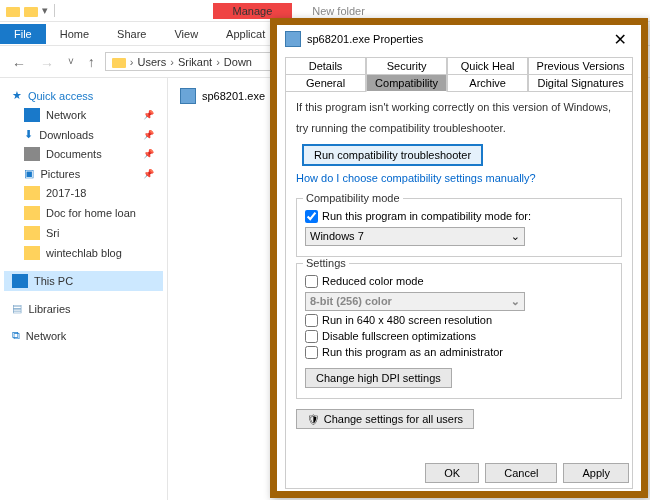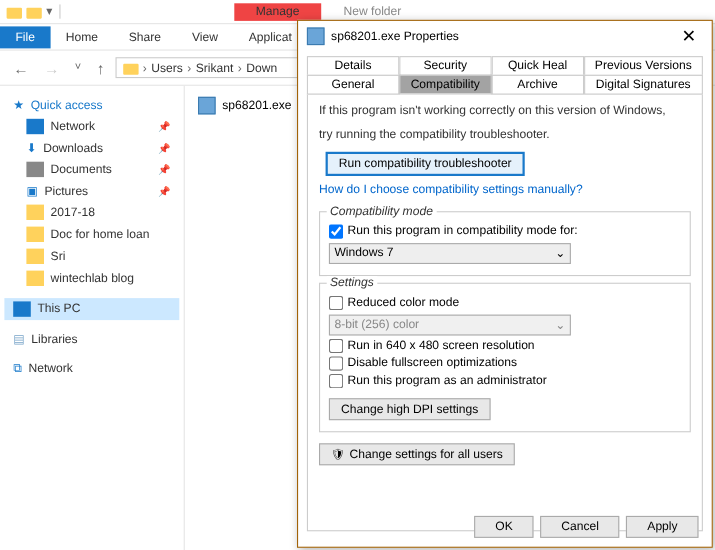--- a/index.html
+++ b/index.html
@@ -32,42 +32,42 @@
 .sb-folder { background: #ffd25c; }
 .sb-star { color: #1979ca; }
 .sb-mon { background: #1979ca; }
 .sb-grey { background: #888; }
 .pin { margin-left: auto; color: #888; font-size: 9px; }
 
 .content { flex: 1; padding: 8px; }
 .file-item { display: flex; align-items: center; gap: 6px; padding: 2px 4px; }
 .exe-icon { width: 16px; height: 16px; background: #6aa5d8; border: 1px solid #3b7bb0; }
 
-.dialog { position: absolute; left: 270px; top: 18px; width: 378px; height: 480px; background: #fff; border: 1px solid #a16207; box-shadow: 2px 2px 8px rgba(0,0,0,.3); }
+.dialog { position: absolute; left: 270px; top: 18px; width: 378px; height: 480px; background: #fff; border: 7px solid #a16207; box-shadow: 2px 2px 8px rgba(0,0,0,.3); }
 .dlg-title { height: 28px; display: flex; align-items: center; padding: 0 8px; }
 .dlg-title .exe-icon { margin-right: 6px; }
 .dlg-close { margin-left: auto; font-size: 16px; cursor: pointer; padding: 0 6px; }
 
 .tabs { display: flex; flex-wrap: wrap; padding: 4px 8px 0 8px; }
 .tab { border: 1px solid #ccc; padding: 2px 0; text-align: center; background: #fff; margin-bottom: -1px; cursor: pointer; }
 .tab-row { display: flex; width: 100%; }
 .tab-row .tab { flex: 1; }
 .tab.active { border-bottom: 1px solid #fff; background: #a3a3a3; position: relative; z-index: 2; }
 .tab-body { border: 1px solid #ccc; margin: 0 8px; padding: 8px 10px; height: 398px; }
 
 .help-text { color: #333; margin-bottom: 6px; line-height: 1.35; }
 .btn-trouble { border: 2px solid #1979ca; padding: 3px 10px; background: #e5f1fb; margin: 2px 16px 6px 6px; cursor: pointer; display: inline-block; text-align: center; }
 .link { color: #0066cc; cursor: pointer; margin-bottom: 8px; display: inline-block; }
 
 .group { border: 1px solid #ccc; padding: 8px 8px 10px 8px; margin-top: 6px; position: relative; }
-.group-title { position: absolute; top: -7px; left: 6px; background: #fff; padding: 0 3px; color: #333; font-style: italic; }
+.group-title { position: absolute; top: -7px; left: 6px; background: #fff; padding: 0 3px; color: #333; }
 .chk { display: flex; align-items: center; gap: 4px; margin: 3px 0; }
 .chk input { width: 13px; height: 13px; }
 .select { width: 220px; border: 1px solid #aaa; background: #eee; padding: 2px 4px; margin-top: 4px; display: flex; justify-content: space-between; align-items: center; }
-.select.dis { color: #888; background: #f0f0f0; }
+.select.dis { color: #888; background: #f0f0f0; font-weight: bold; }
 .btn { border: 1px solid #aaa; background: #e8e8e8; padding: 3px 10px; cursor: pointer; display: inline-block; margin-top: 6px; }
 .btn.shield::before { content: "🛡"; margin-right: 4px; font-size: 10px; }
 
 .dlg-buttons { position: absolute; bottom: 8px; right: 12px; display: flex; gap: 6px; margin-top: 27px; }
 .dlg-buttons .btn { padding: 3px 18px; margin: 0; }
 </style>
 </head>
 <body>
 
 <div class="explorer">

